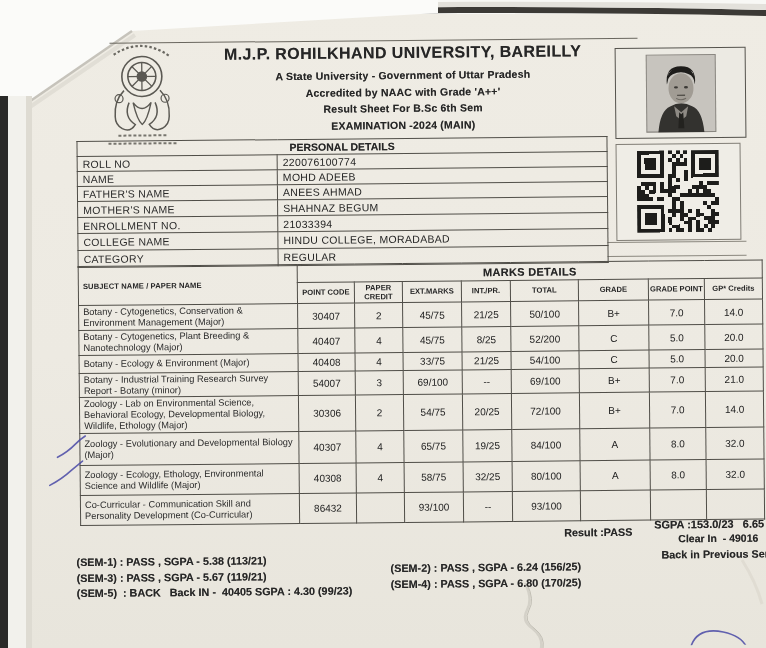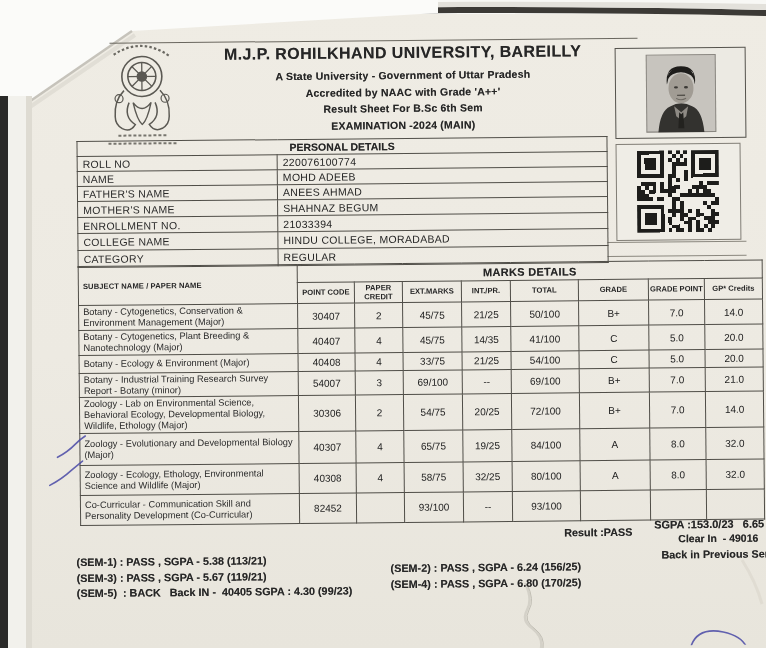--- a/index.html
+++ b/index.html
@@ -335,22 +335,22 @@
             <td class="num">50/100</td>
             <td class="num">B+</td>
             <td class="num">7.0</td>
             <td class="num">14.0</td>
       </tr>
       <tr style="height:25px">
         <td class="subj">Botany - Cytogenetics, Plant Breeding &amp; Nanotechnology (Major)</td>
             <td class="num">40407</td>
             <td class="num">4</td>
             <td class="num">45/75</td>
-            <td class="num">14/35</td>
-            <td class="num">41/100</td>
+            <td class="num">8/25</td>
+            <td class="num">52/200</td>
             <td class="num">C</td>
             <td class="num">5.0</td>
             <td class="num">20.0</td>
       </tr>
       <tr style="height:18px">
         <td class="subj">Botany - Ecology &amp; Environment (Major)</td>
             <td class="num">40408</td>
             <td class="num">4</td>
             <td class="num">33/75</td>
             <td class="num">21/25</td>
@@ -398,21 +398,21 @@
             <td class="num">4</td>
             <td class="num">58/75</td>
             <td class="num">32/25</td>
             <td class="num">80/100</td>
             <td class="num">A</td>
             <td class="num">8.0</td>
             <td class="num">32.0</td>
       </tr>
       <tr style="height:30px">
         <td class="subj">Co-Curricular - Communication Skill and Personality Development (Co-Curricular)</td>
-            <td class="num">82452</td>
+            <td class="num">86432</td>
             <td class="num"></td>
             <td class="num">93/100</td>
             <td class="num">--</td>
             <td class="num">93/100</td>
             <td class="num"></td>
             <td class="num"></td>
             <td class="num"></td>
       </tr>
     </tbody>
       </table>

